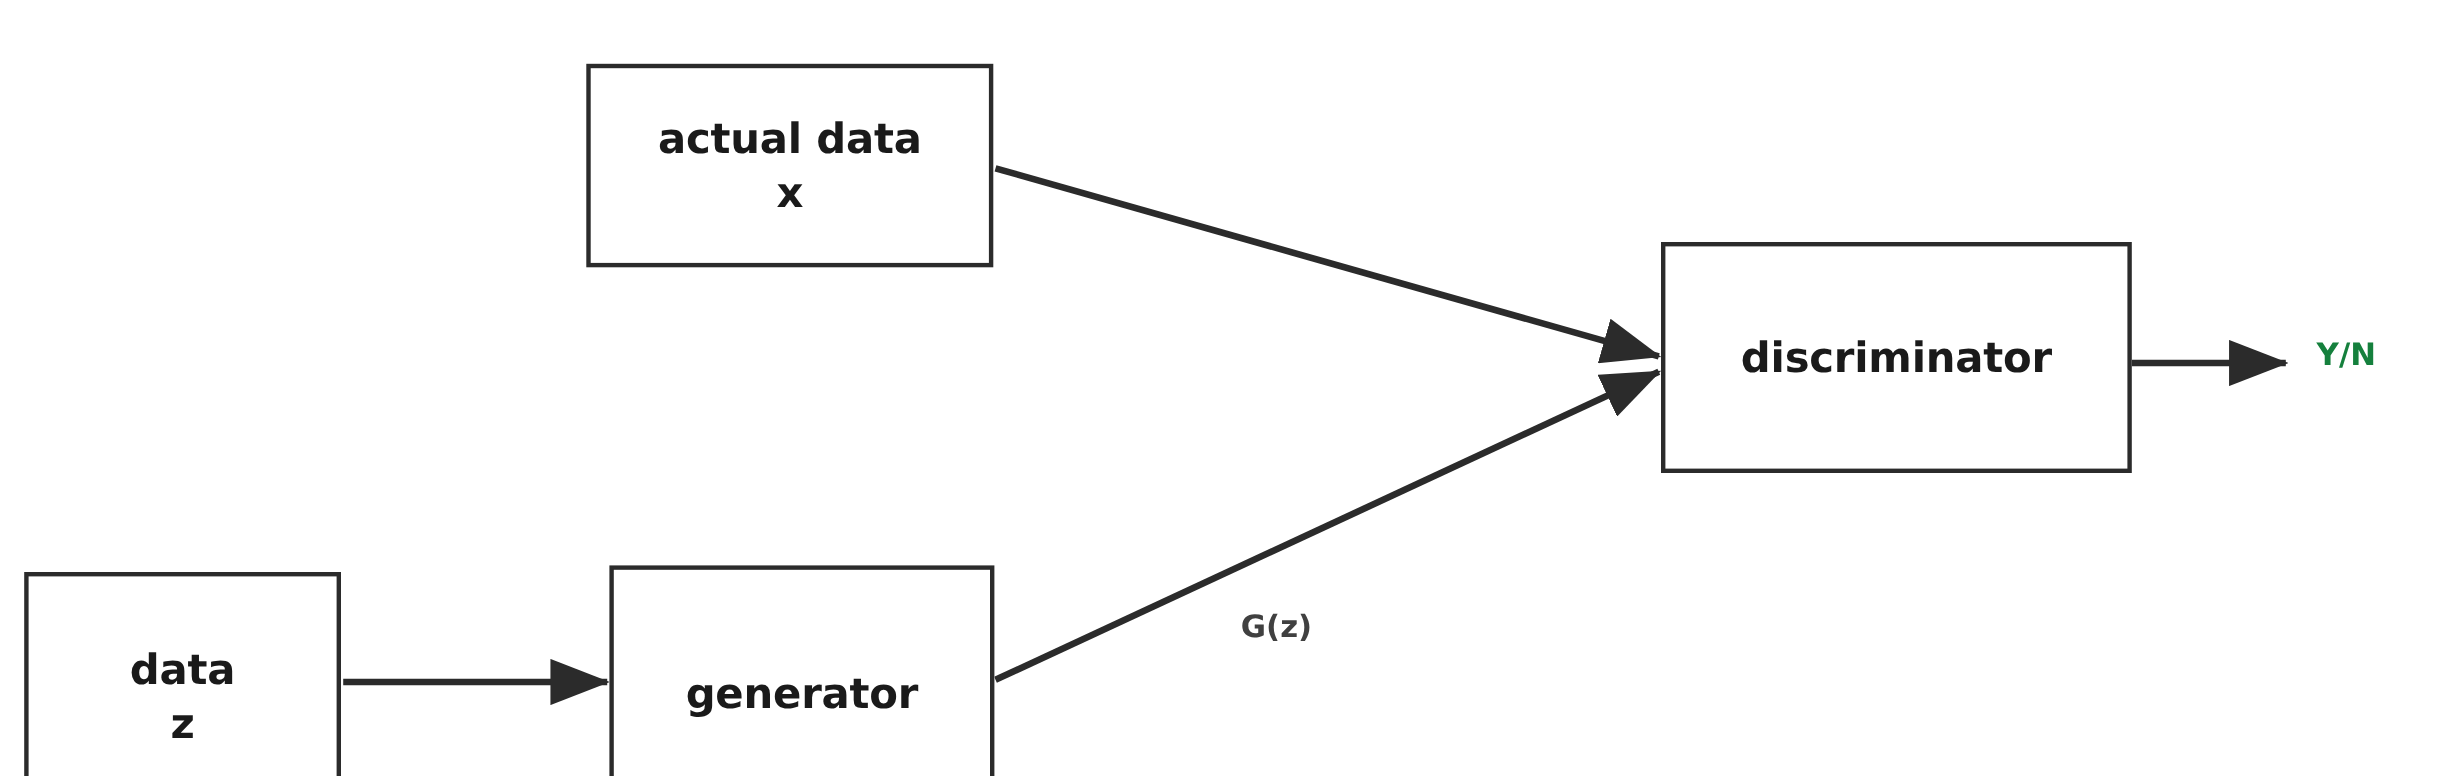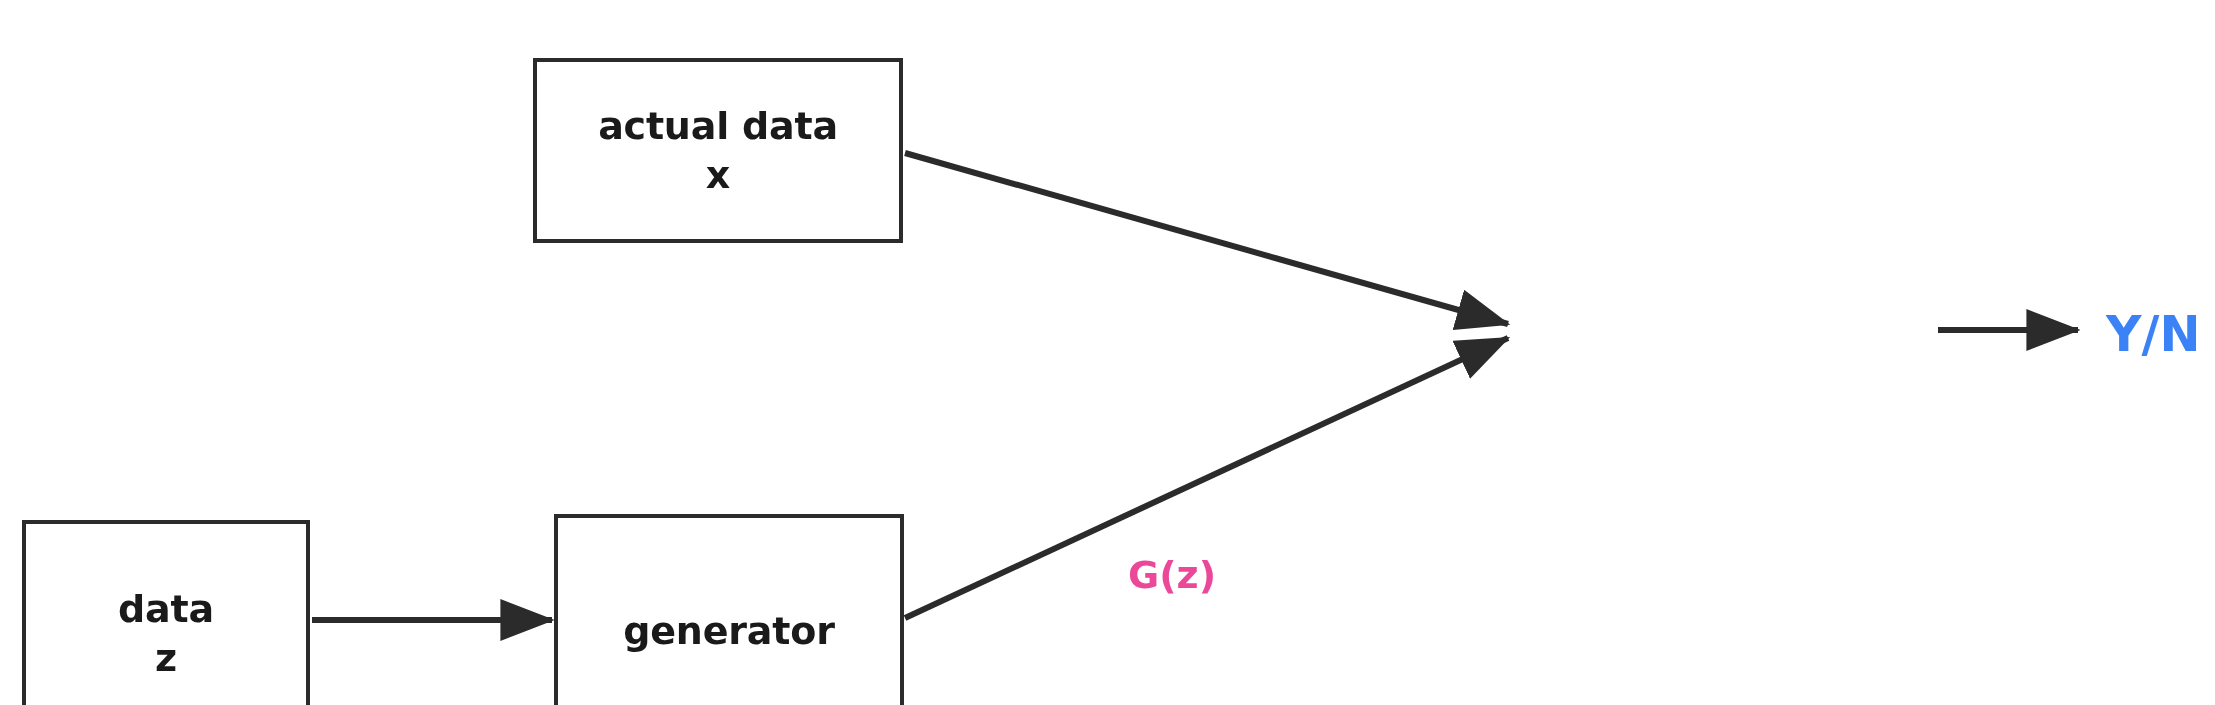--- a/index.html
+++ b/index.html
@@ -32,31 +32,31 @@
   .node-label {
     font-size: 38px;
     font-weight: 700;
     color: #1a1a1a;
     line-height: 1.28;
     letter-spacing: -0.2px;
     white-space: pre-line;
   }
   .edge-label {
     position: absolute;
-    font-size: 38px;
+    font-size: 28px;
     font-weight: 700;
-    color: #ec4899;
+    color: #404040;
     z-index: 4;
     white-space: nowrap;
   }
   .terminal-label {
     position: absolute;
-    font-size: 49px;
+    font-size: 28px;
     font-weight: 700;
-    color: #3b82f6;
+    color: #15803d;
     z-index: 4;
     white-space: nowrap;
   }
   #edge-layer {
     position: absolute;
     left: 0;
     top: 0;
     width: 2215px;
     height: 705px;
     z-index: 2;
@@ -98,18 +98,21 @@
 
   <div class="node-box" style="left:22px; top:480px; width:288px; height:228px;">
     <div class="node-label">data</div>
     <div class="node-label">z</div>
   </div>
 
   <div class="node-box" style="left:554px; top:474px; width:350px; height:234px;">
     <div class="node-label">generator</div>
   </div>
 
+  <div class="node-box" style="left:1510px; top:180px; width:428px; height:210px;">
+    <div class="node-label">discriminator</div>
+  </div>
 
   <div class="edge-label" style="left:1128px; top:513px;">G(z)</div>
 
   <div class="terminal-label" style="left:2106px; top:266px;">Y/N</div>
 
 </div>
 
 </body></html>

